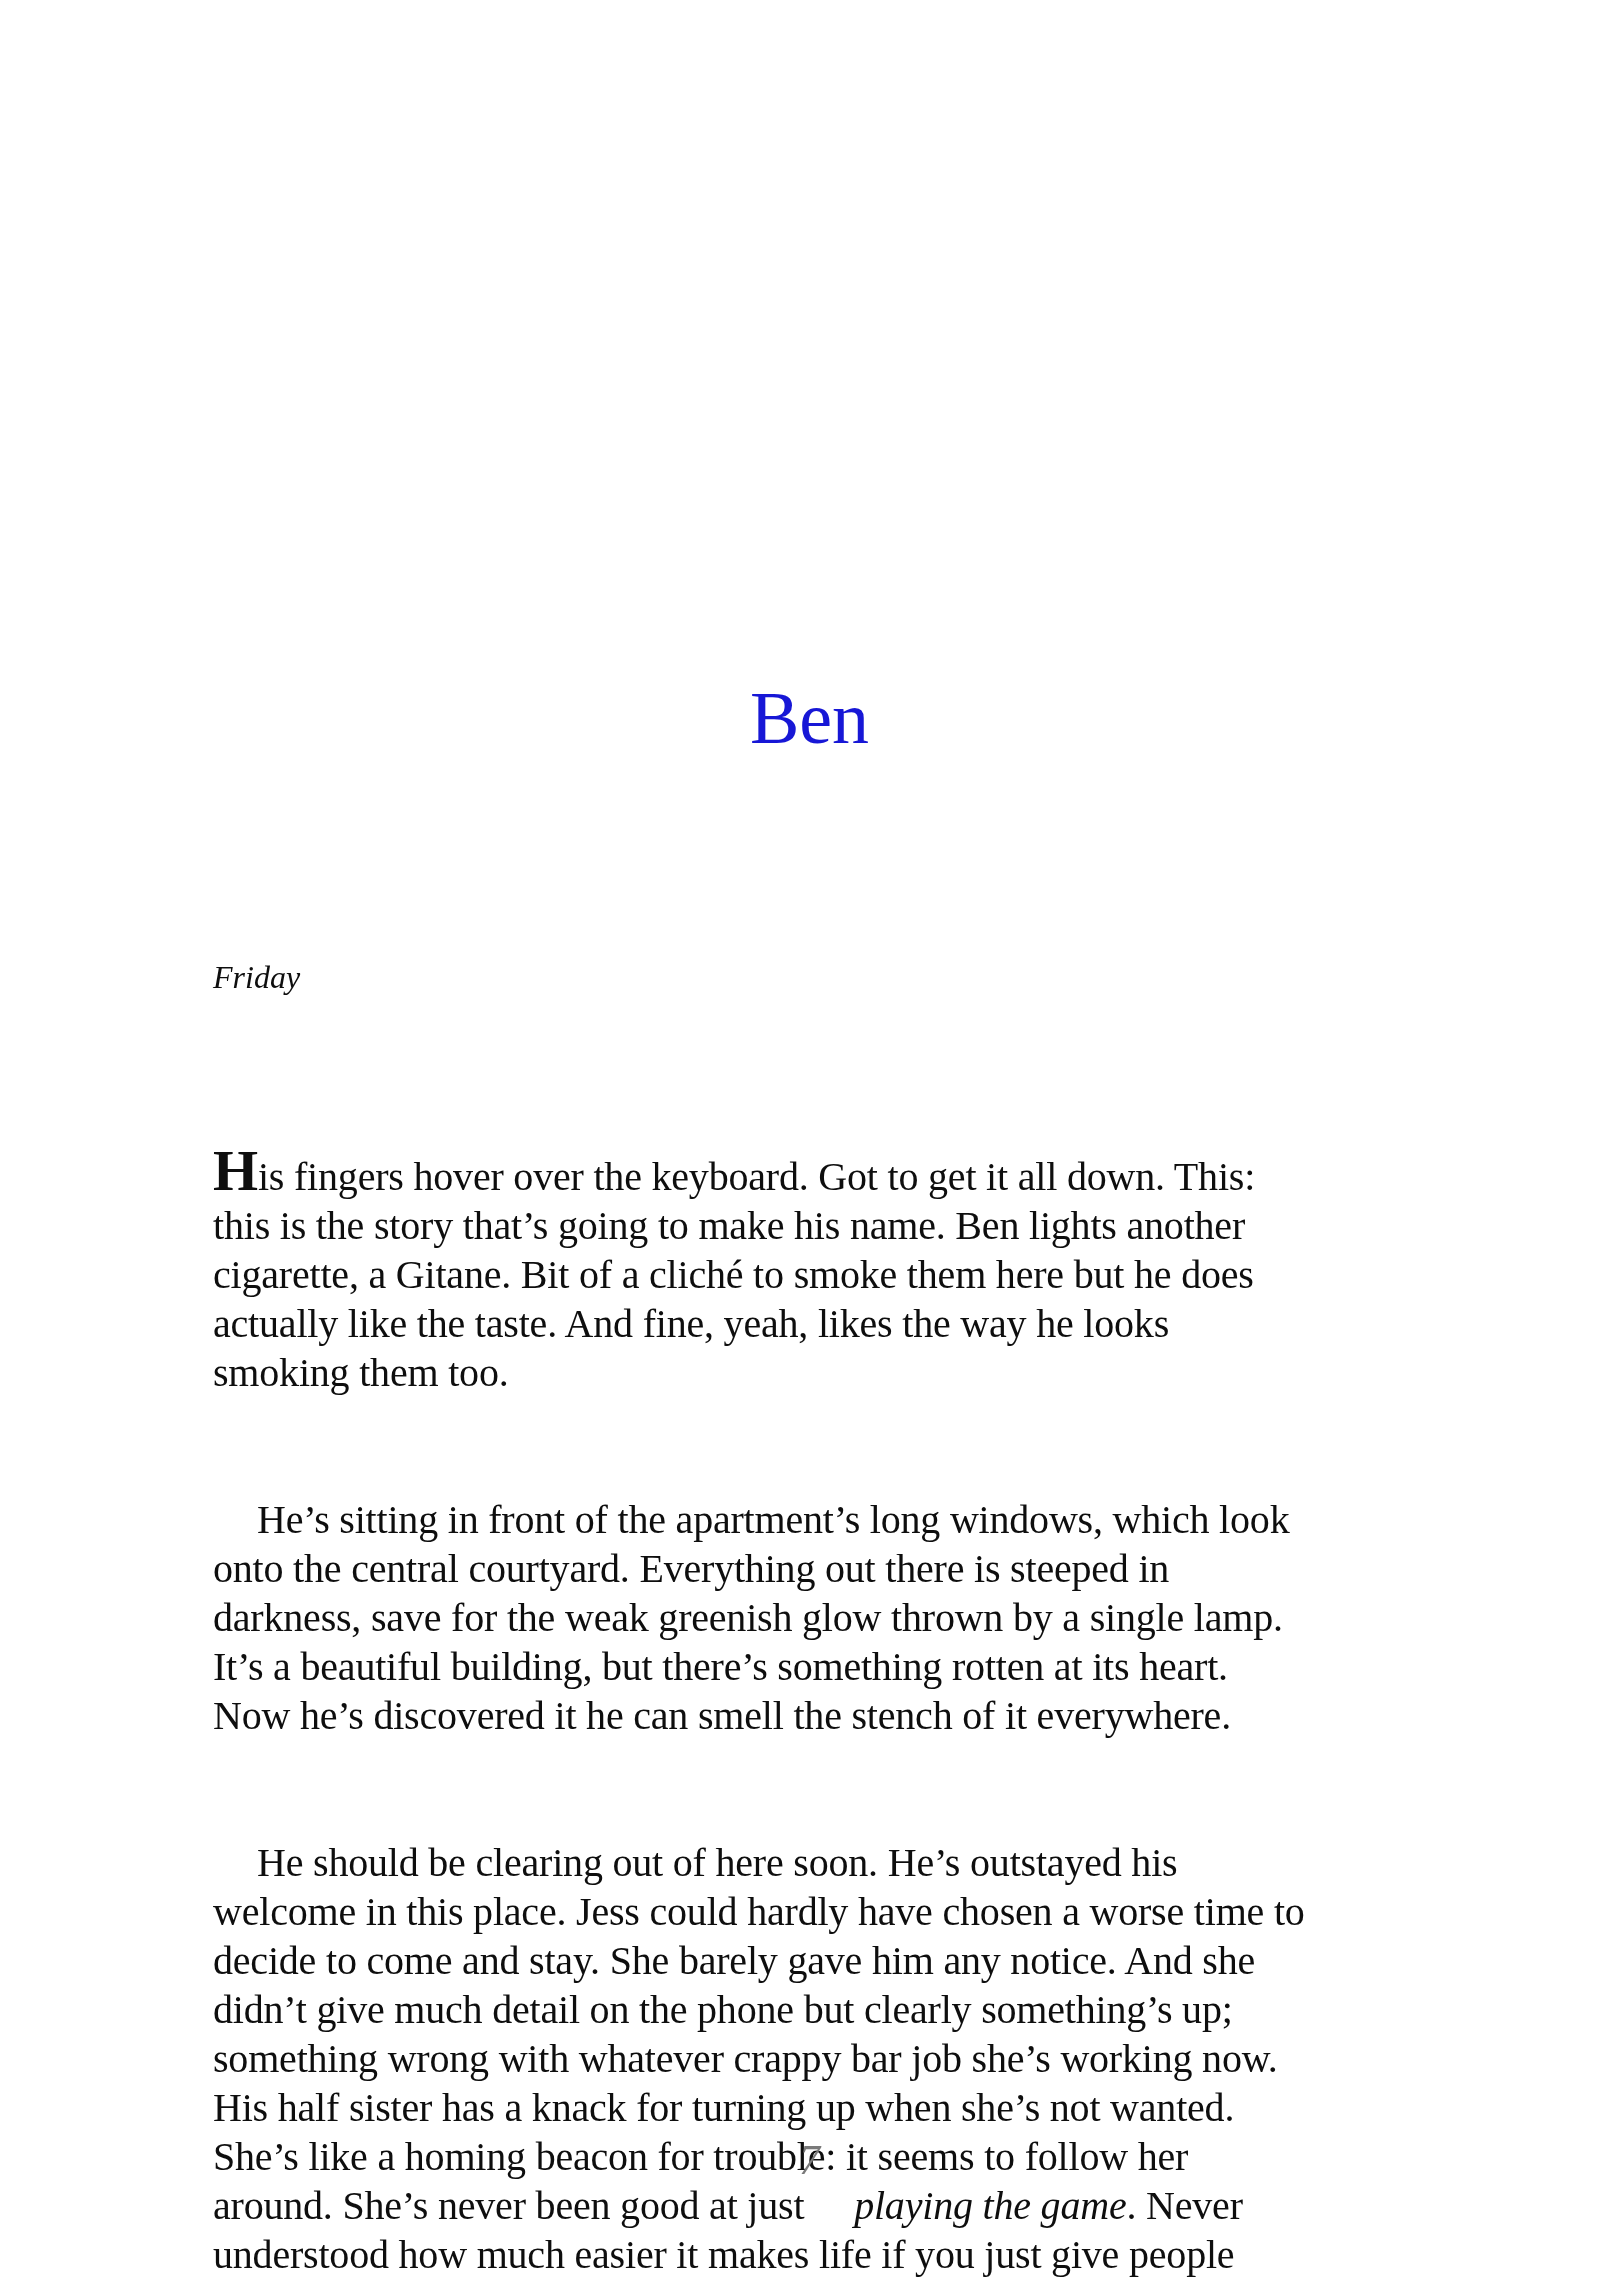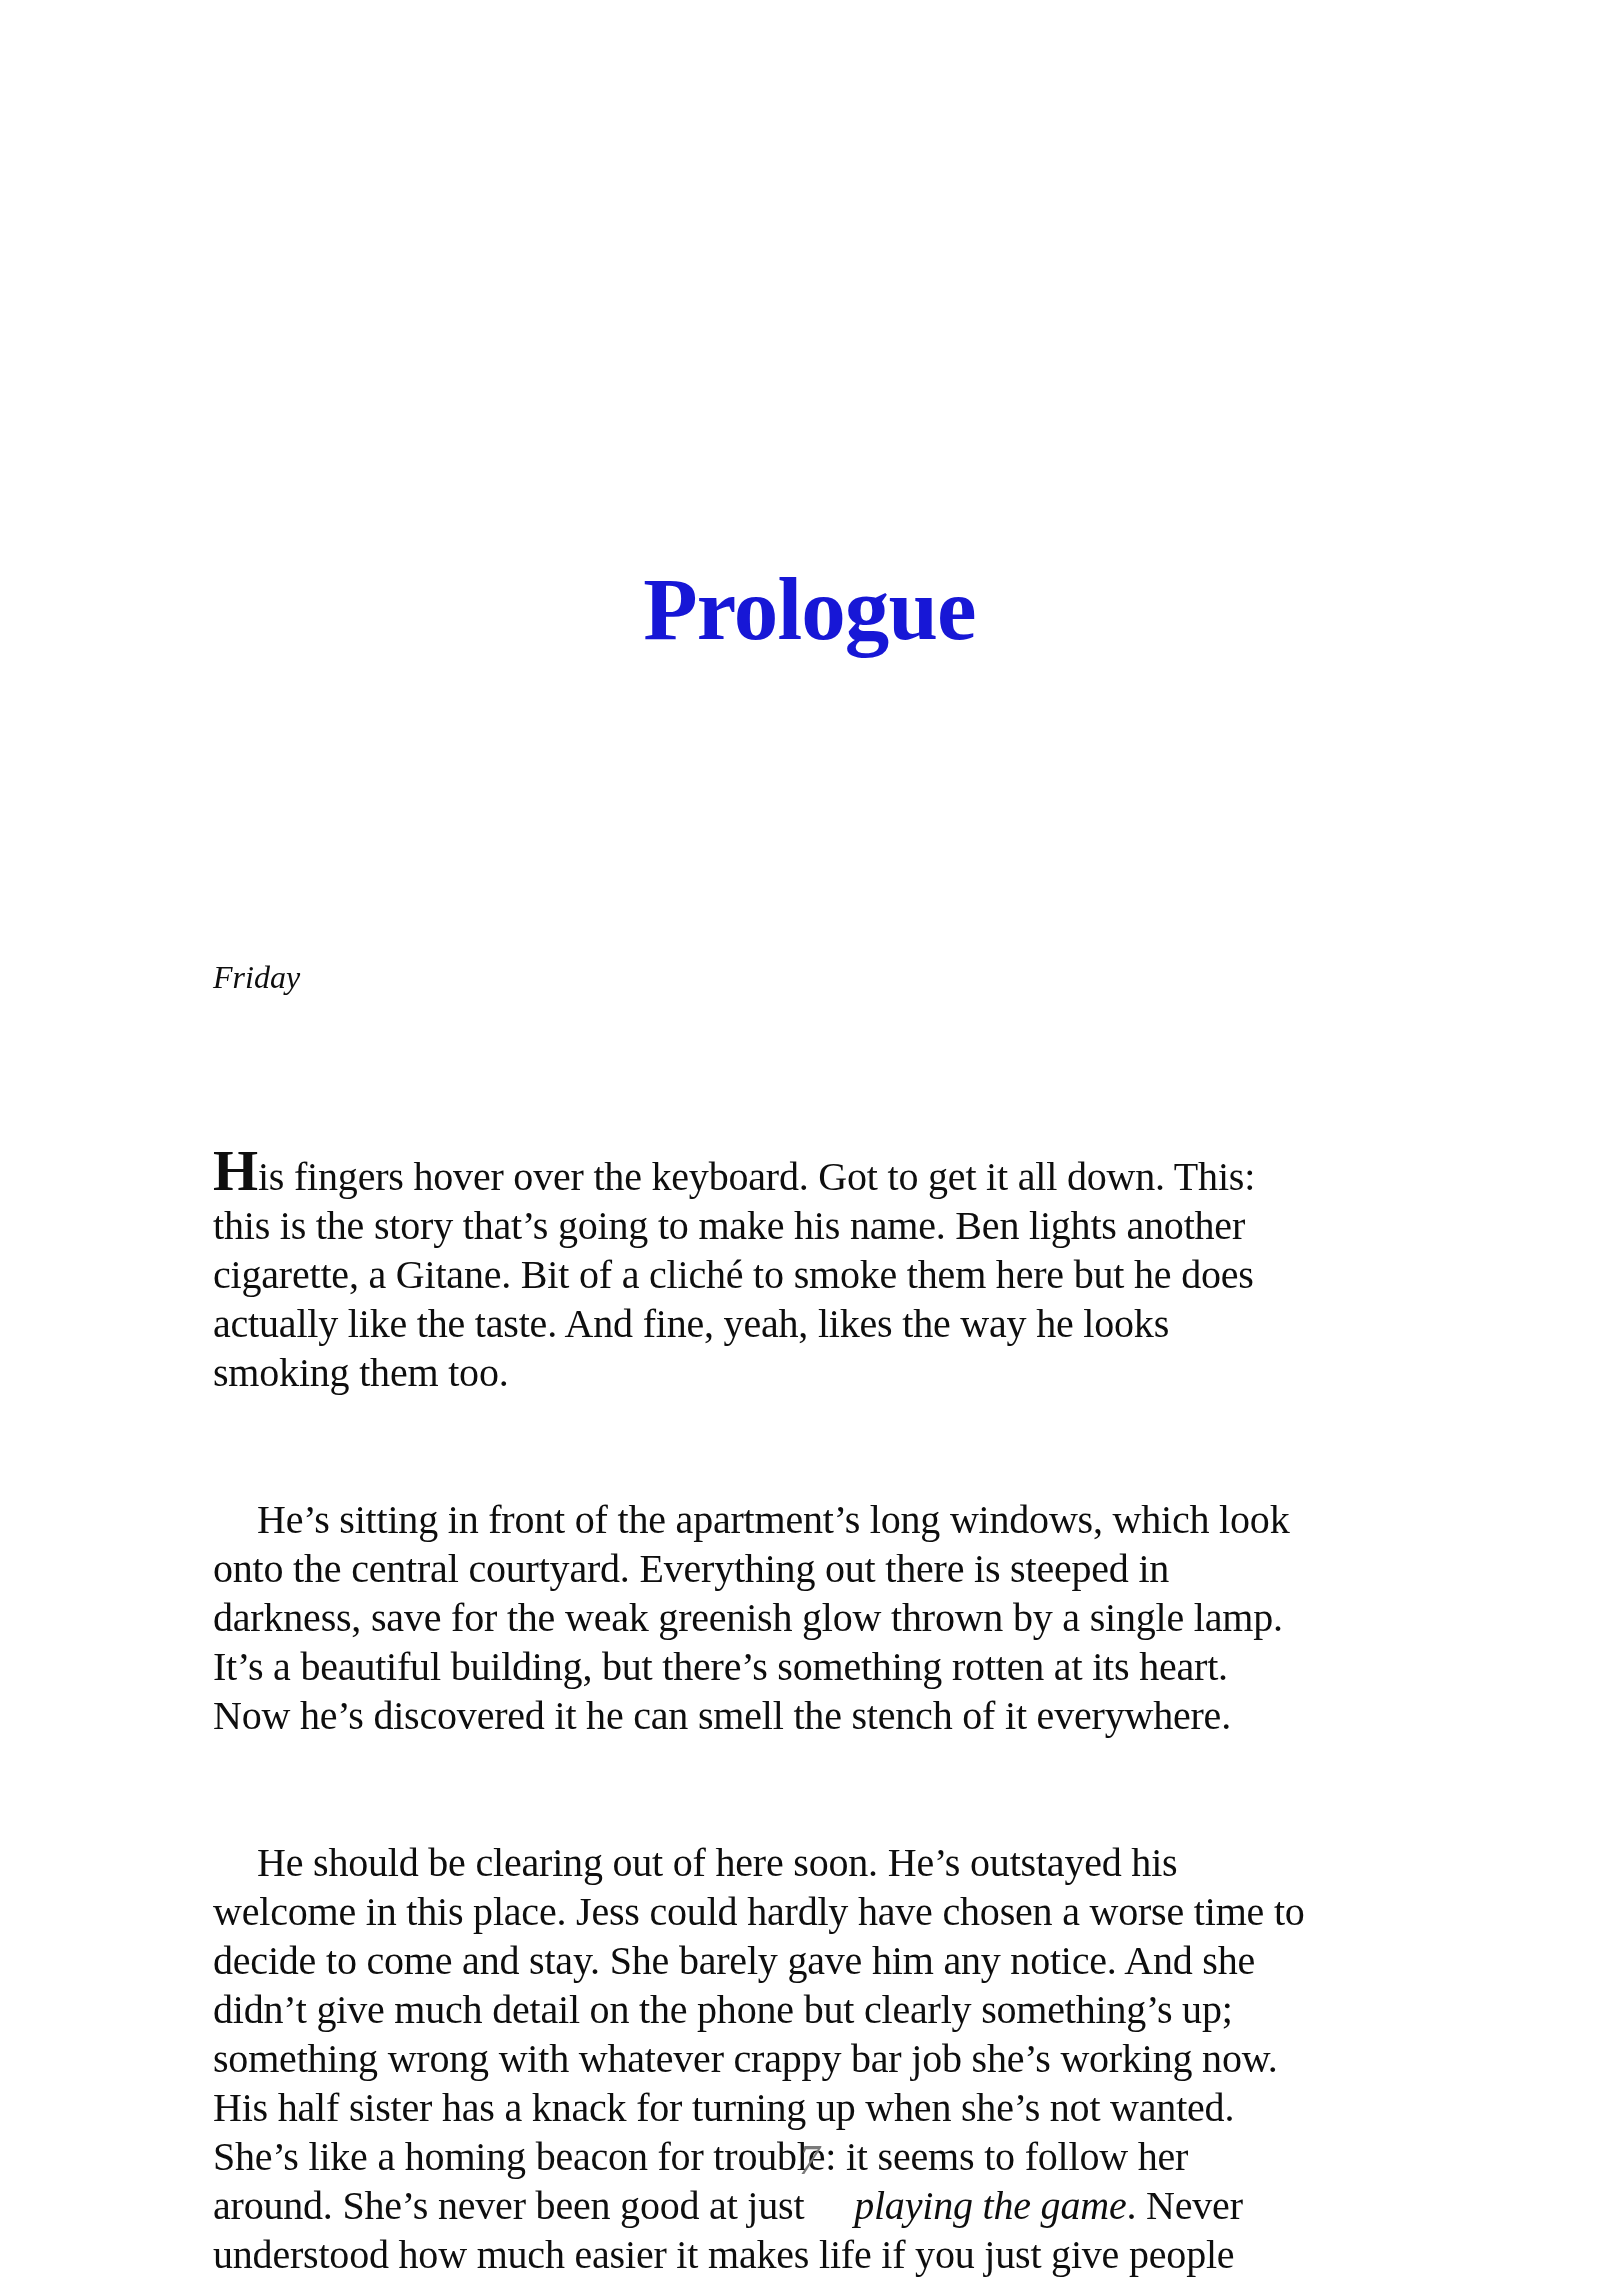--- a/index.html
+++ b/index.html
@@ -72,22 +72,22 @@
     line-height:1;
     font-style:italic;
     color:var(--page_number_gray);
   }
 </style>
 </head>
 <body>
 
 <div class="page">
 
-  <h1 class="title">Prologue</h1>
 
+  <h2 class="subtitle">Ben</h2>
 
   <div class="dateline">Friday</div>
 
   <div class="body-text">
     <p class="para first"><span class="initial">H</span><span>is fingers hover over the keyboard. Got to get it all down. This:
 this is the story that’s going to make his name. Ben lights another
 cigarette, a Gitane. Bit of a cliché to smoke them here but he does
 actually like the taste. And fine, yeah, likes the way he looks
 smoking them too.</span></p>
     <p class="para indent"><span>He’s sitting in front of the apartment’s long windows, which look

